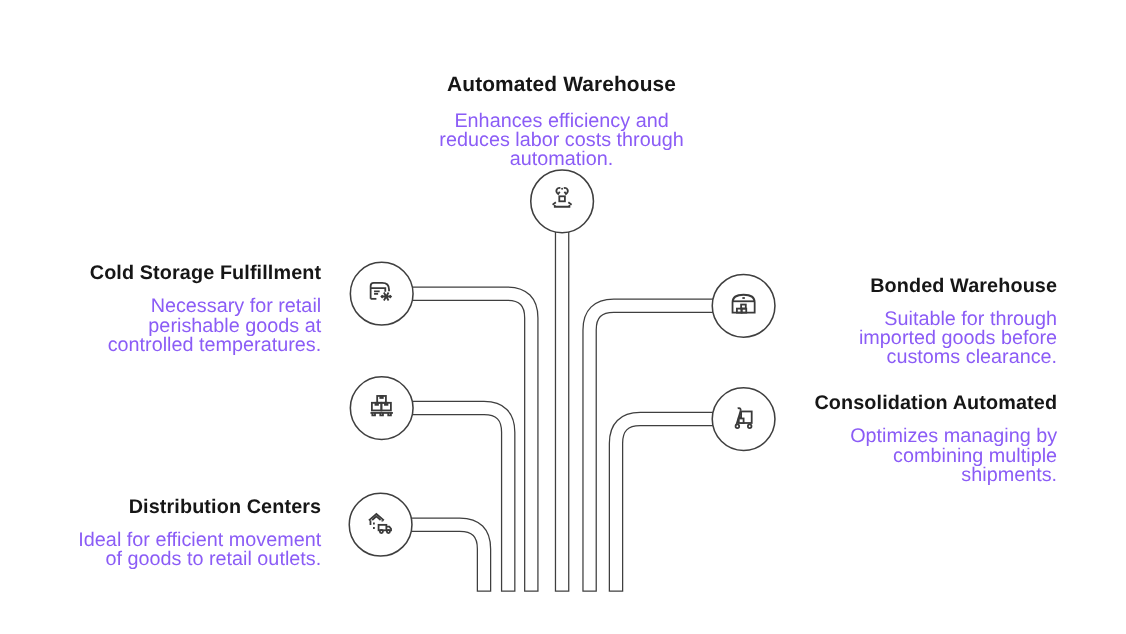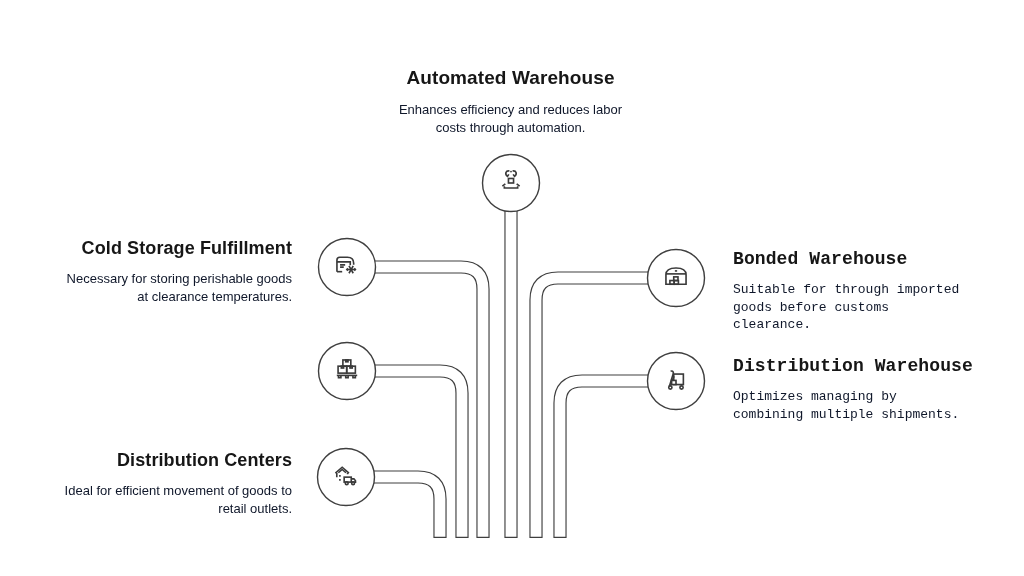--- a/index.html
+++ b/index.html
@@ -7,26 +7,26 @@
     position:relative;width:1024px;height:544px;background:#ffffff;
     font-family:"Liberation Sans","DejaVu Sans",sans-serif;overflow:hidden;
   }
   .diagram-svg{position:absolute;left:0;top:0;}
   .block{position:absolute;}
   .block h3{
     margin:0 0 11px 0;font-size:18px;line-height:22px;font-weight:bold;
     color:#161616;white-space:nowrap;letter-spacing:0.1px;
   }
   .block p{
-    margin:0;font-size:13px;line-height:17.5px;color:#0f172a;
+    margin:0;font-size:18px;line-height:17.5px;color:#8b5cf6;
   }
   .block.center{left:392px;top:66px;width:237px;text-align:center;}
   .block.center h3{font-size:19px;line-height:23px;margin-bottom:12px;}
   .block.left{right:732px;width:235px;text-align:right;}
-  .block.right{left:733px;width:228px;text-align:left;font-family:Liberation Mono, monospace;}
+  .block.right{left:733px;width:228px;text-align:right;}
   .pos-cold{top:237px;}
   .pos-fulfillment{top:343px;}
   .pos-distribution{top:449px;}
   .pos-bonded{top:248px;}
   .pos-consolidation{top:355px;}
   .pipe-outer{fill:none;stroke:#3f3f3f;stroke-width:13.2px;}
   .pipe-inner{fill:none;stroke:#ffffff;stroke-width:10.9px;}
   .node-circle{fill:#ffffff;stroke:#3f3f3f;stroke-width:1.4px;}
   .icon{stroke:#3a3a3a;stroke-width:1.15px;fill:none;}
 </style>
@@ -135,29 +135,29 @@
     </g>
   </svg>
 
   <div class="block center">
     <h3>Automated Warehouse</h3>
     <p>Enhances efficiency and reduces labor costs through automation.</p>
   </div>
 
   <div class="block left pos-cold">
     <h3>Cold Storage Fulfillment</h3>
-    <p>Necessary for storing perishable goods at clearance temperatures.</p>
+    <p>Necessary for retail perishable goods at controlled temperatures.</p>
   </div>
   <div class="block left pos-distribution">
     <h3>Distribution Centers</h3>
     <p>Ideal for efficient movement of goods to retail outlets.</p>
   </div>
 
   <div class="block right pos-bonded">
     <h3>Bonded Warehouse</h3>
     <p>Suitable for through imported goods before customs clearance.</p>
   </div>
   <div class="block right pos-consolidation">
-    <h3>Distribution Warehouse</h3>
+    <h3>Consolidation Automated</h3>
     <p>Optimizes managing by combining multiple shipments.</p>
   </div>
 
 </div>
 
 </body></html>

